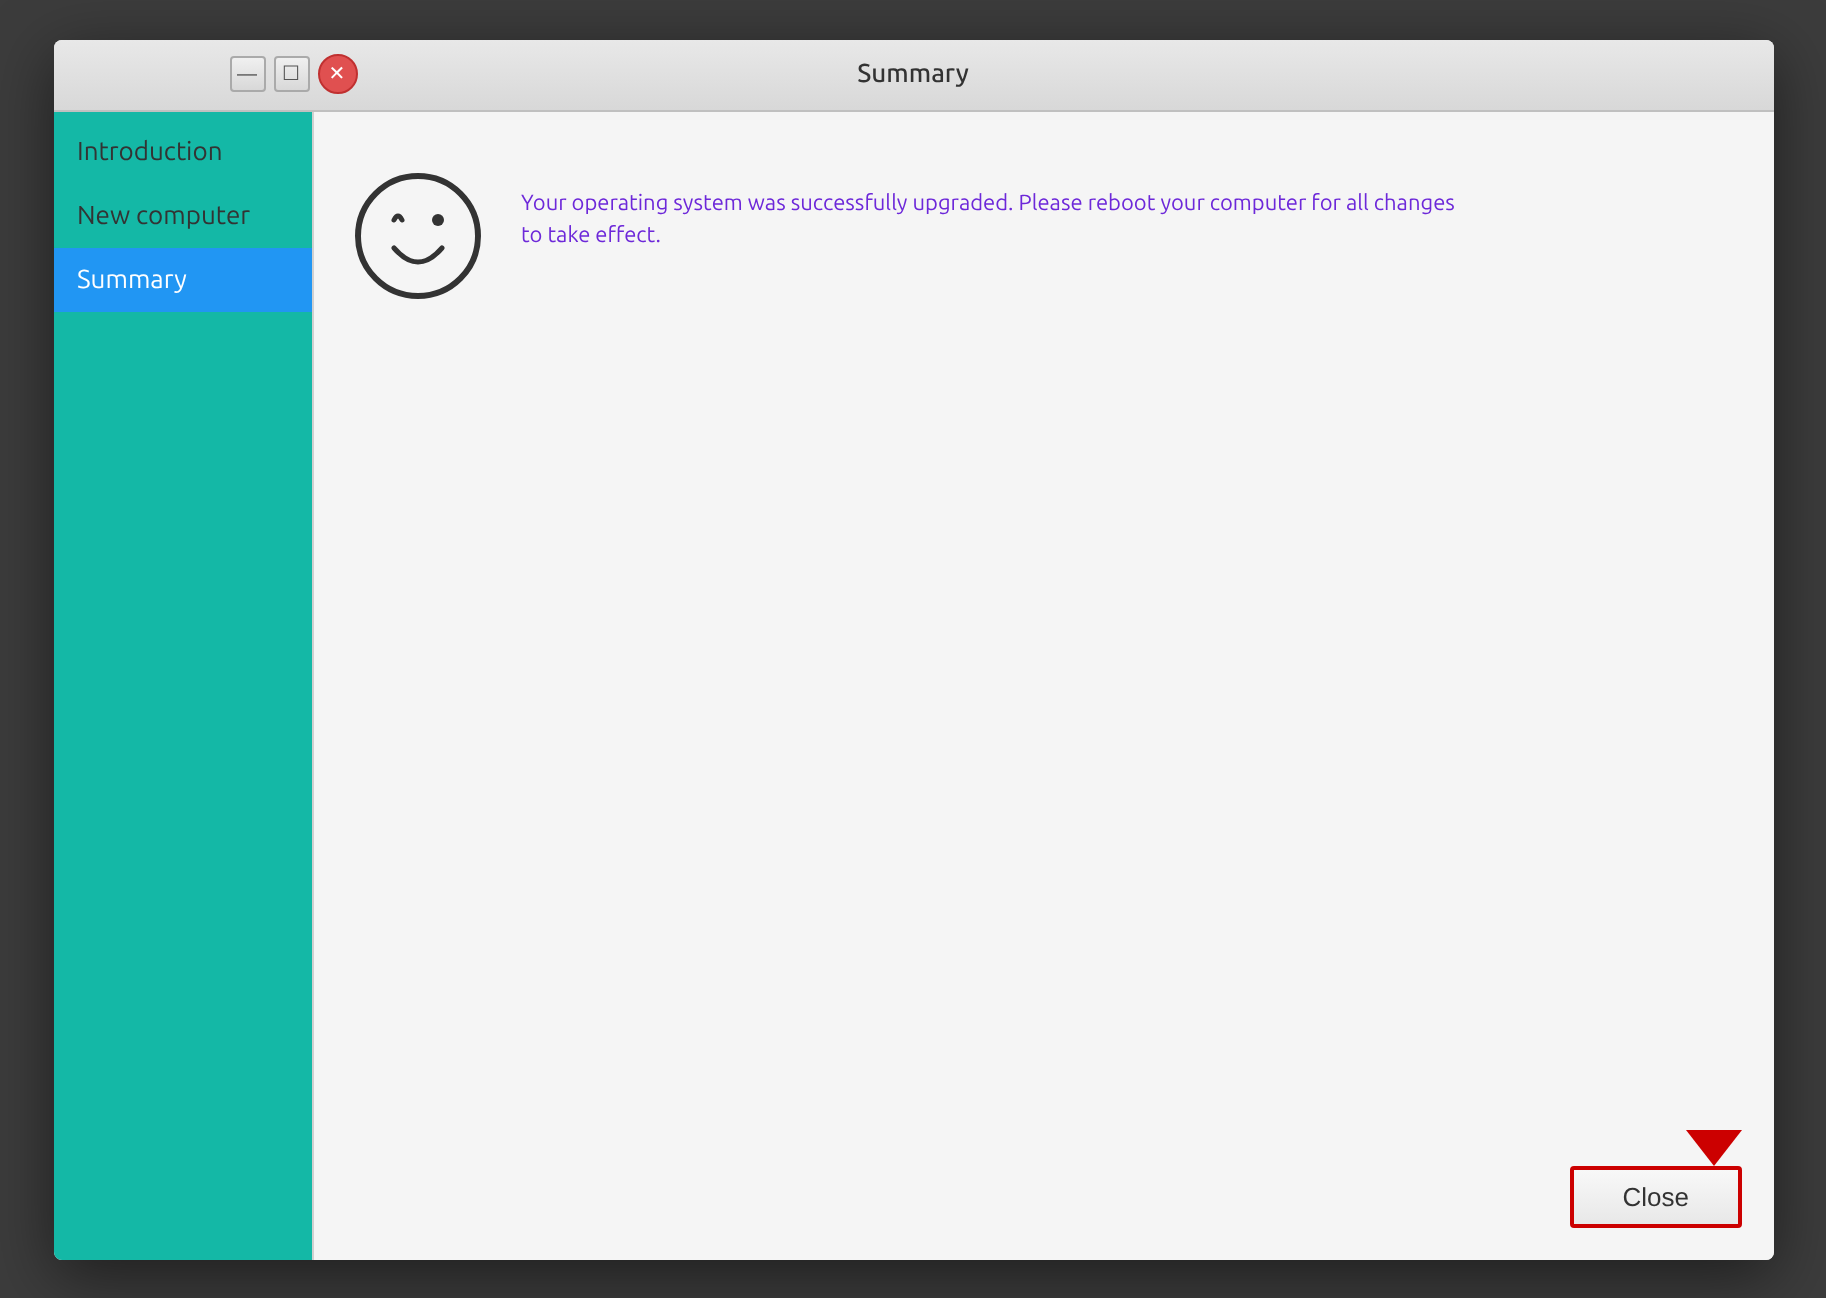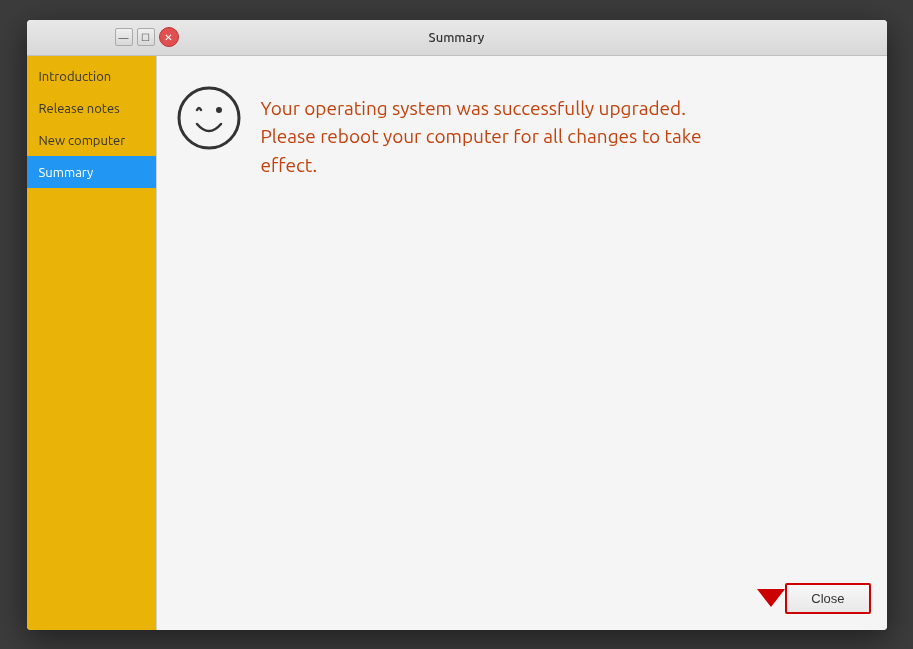--- a/index.html
+++ b/index.html
@@ -94,21 +94,21 @@
     }
 
     .content-area {
       display: flex;
       flex: 1;
       overflow: hidden;
     }
 
     .sidebar {
       width: 130px;
-      background-color: #eab308;
+      background-color: #14b8a6;
       border-right: 1px solid #d0d0d0;
       flex-shrink: 0;
       padding-top: 4px;
     }
 
     .sidebar-item {
       padding: 9px 12px;
       cursor: pointer;
       color: #333;
       font-size: 13px;
@@ -136,33 +136,34 @@
       margin-top: 10px;
     }
 
     .smiley-icon {
       width: 64px;
       height: 64px;
       flex-shrink: 0;
     }
 
     .message-text {
-      font-size: 19px;
-      color: #c2410c;
+      font-size: 11px;
+      color: #6d28d9;
       line-height: 1.5;
       max-width: 480px;
       padding-top: 8px;
     }
 
     .close-button-area {
       position: absolute;
       bottom: 16px;
       right: 16px;
       display: flex;
-      align-items: center;
+      flex-direction: column;
+      align-items: flex-end;
       gap: 0;
     }
 
     .arrow-indicator {
       display: flex;
       justify-content: center;
     }
 
     .arrow-down {
       width: 0;
@@ -208,23 +209,20 @@
       </div>
     </div>
 
     <div class="content-area">
 
       <div class="sidebar">
         <div class="sidebar-item">
           <span>Introduction</span>
         </div>
         <div class="sidebar-item">
-          <span>Release notes</span>
-        </div>
-        <div class="sidebar-item">
           <span>New computer</span>
         </div>
         <div class="sidebar-item active">
           <span>Summary</span>
         </div>
       </div>
 
       <div class="main-content">
         <div class="message-area">
 

